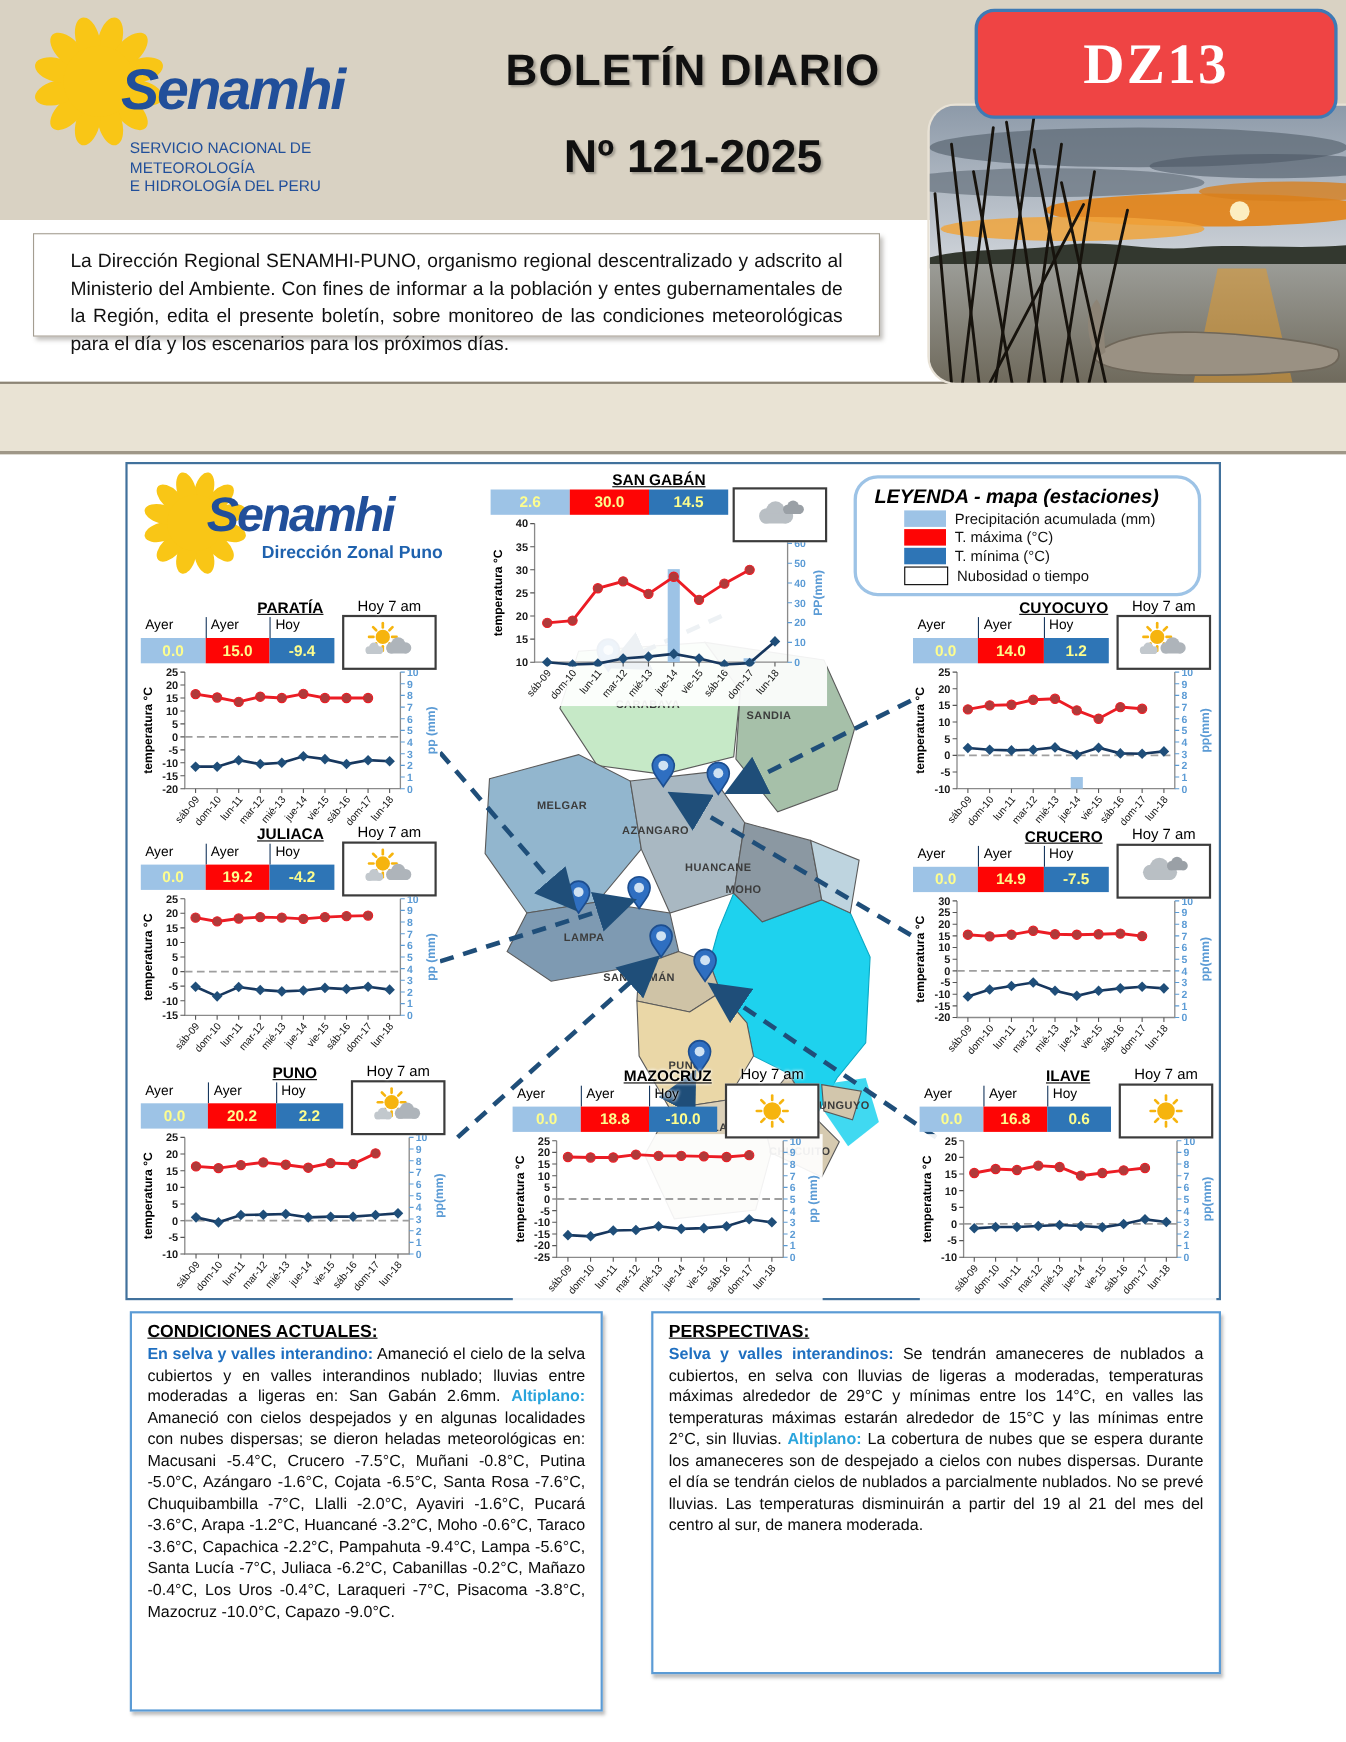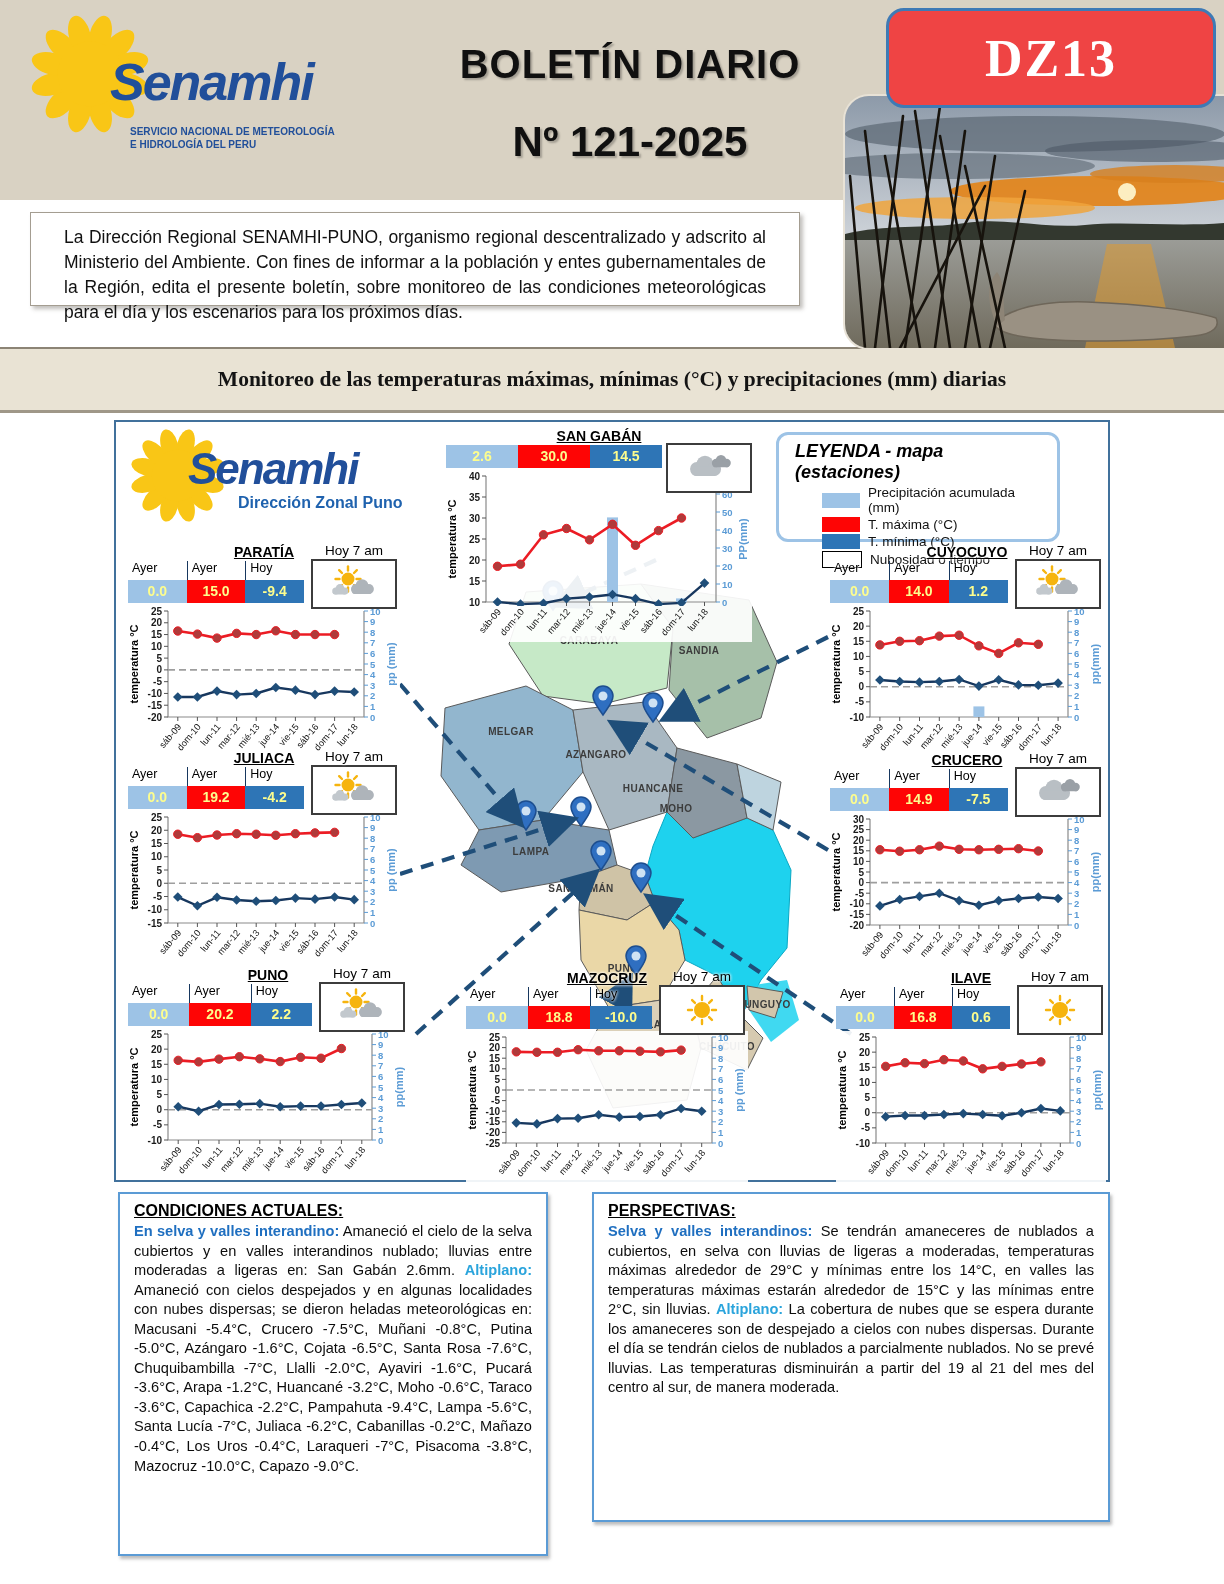--- a/index.html
+++ b/index.html
@@ -4,21 +4,21 @@
 <style>
   html,body{margin:0;padding:0;}
   body{font-family:"Liberation Sans",sans-serif;background:#fff;}
   .page{position:relative;width:1224px;height:1584px;background:#fff;overflow:hidden;}
 
   
   .hdr{position:absolute;left:0;top:0;width:1224px;height:200px;background:#d9d2c3;}
   .logo-top{position:absolute;left:30px;top:14px;width:350px;height:175px;}
   .logo-top .sun{position:absolute;left:0;top:0;}
   .logo-top .word{position:absolute;left:80px;top:38px;font-size:52px;font-weight:bold;font-style:italic;color:#214f9a;letter-spacing:-2px;}
-  .logo-top .sub{position:absolute;left:100px;top:112px;font-size:10px;font-weight:bold;color:#214f9a;line-height:1.25;}
+  .logo-top .sub{position:absolute;left:88px;top:112px;font-size:14px;font-weight:normal;color:#214f9a;line-height:1.25;}
   .doc-title{position:absolute;left:350px;top:42px;width:560px;text-align:center;font-size:40px;font-weight:800;color:#101010;letter-spacing:1px;text-shadow:2px 2px 2px rgba(0,0,0,.25);}
   .doc-number{position:absolute;left:350px;top:118px;width:560px;text-align:center;font-size:42px;font-weight:800;color:#101010;text-shadow:2px 2px 2px rgba(0,0,0,.25);}
   .badge{position:absolute;left:886px;top:8px;width:324px;height:94px;background:#ef4444;border:3px solid #3e7ab5;border-radius:18px;display:flex;align-items:center;justify-content:center;
          font-family:"Liberation Serif",serif;font-size:52px;font-weight:bold;color:#fff;letter-spacing:2px;z-index:3;}
   .photo{position:absolute;left:845px;top:96px;width:379px;height:252px;border-radius:24px 0 0 24px;overflow:hidden;z-index:2;box-shadow:0 0 0 2px #e8e2d6;}
 
   
   .intro{position:absolute;left:30px;top:212px;width:770px;height:94px;background:#fff;border:1.5px solid #a49d91;box-shadow:3px 3px 4px rgba(80,75,65,.35);
          padding:12px 33px;box-sizing:border-box;font-size:17.5px;line-height:1.42;text-align:justify;color:#111;}
 
@@ -26,21 +26,21 @@
   .strip{position:absolute;left:0;top:347px;width:1224px;height:66px;background:#e9e3d4;border-top:2px solid #8c8475;border-bottom:3px solid #9f9788;box-sizing:border-box;
          display:flex;flex-direction:column;align-items:center;justify-content:center;z-index:1;}
   .strip .l{font-family:"Liberation Serif",serif;font-weight:bold;font-size:21.5px;color:#141414;line-height:1.25;}
 
   
   .panel{position:absolute;left:114px;top:420px;width:996px;height:762px;border:2px solid #41719c;background:#fff;box-sizing:border-box;}
   .logo-panel{position:absolute;left:14px;top:6px;width:300px;height:106px;z-index:2;}
   .logo-panel .word{position:absolute;left:58px;top:16px;font-size:44px;font-weight:bold;font-style:italic;color:#214f9a;letter-spacing:-2px;}
   .logo-panel .sub{position:absolute;left:108px;top:66px;font-size:16px;font-weight:bold;color:#1f62ae;}
 
-  .legend{position:absolute;left:660px;top:10px;width:284px;height:110px;border:3px solid #9dc3e6;border-radius:12px;background:#fff;z-index:2;padding:6px 12px 4px 16px;box-sizing:border-box;}
+  .legend{position:absolute;left:660px;top:10px;width:316px;height:110px;border:3px solid #9dc3e6;border-radius:22px;background:#fff;z-index:2;padding:6px 12px 4px 16px;box-sizing:border-box;}
   .legend .ttl{font-size:18px;font-weight:800;font-style:italic;color:#000;margin-bottom:2px;}
   .legend .it{display:flex;align-items:center;margin:2px 0;padding-left:27px;}
   .legend .sw{width:38px;height:15px;margin-right:8px;flex:0 0 auto;}
   .legend .lb{font-size:13.5px;color:#111;}
 
   .map-wrap{position:absolute;left:315px;top:158px;width:400px;height:540px;z-index:0;}
   .overlay{position:absolute;left:0;top:0;width:992px;height:758px;z-index:1;pointer-events:none;}
 
   .station{position:absolute;z-index:2;}
   .st-title{text-align:center;font-size:14px;font-weight:800;color:#000;text-decoration:underline;text-shadow:0 0 3px #fff,0 0 3px #fff;margin-bottom:1px;}
@@ -142,21 +142,20 @@
             <line x1="20" y1="252" x2="5" y2="80"></line>
             <line x1="145" y1="252" x2="180" y2="95"></line>
             <line x1="160" y1="252" x2="120" y2="70"></line>
           </g>
         </svg></div>
   </div>
 
   <div class="intro">La Dirección Regional SENAMHI-PUNO, organismo regional descentralizado y adscrito al Ministerio del Ambiente. Con fines de informar a la población y entes gubernamentales de la Región, edita el presente boletín, sobre monitoreo de las condiciones meteorológicas para el día y los escenarios para los próximos días.</div>
 
   <div class="strip">
-    <div class="l">Monitoreo de las temperaturas máximas, mínimas (°C) y precipitaciones (mm) diarias</div>
   </div>
 
   <div class="panel">
     <div class="map-wrap"><svg width="400" height="540" viewBox="0 0 400 540">
           <path d="M236,232 L262,258 L316,238 L342,250 L360,290 L356,368 L330,400 L310,436 L286,396 L254,380 L248,350 L224,322 L214,295 L222,266 Z" fill="#1ed2ee" stroke="#0aa8c4" stroke-width="1"></path>
           <path d="M316,406 L356,400 L368,440 L340,462 L318,430 Z" fill="#1ed2ee" opacity="0.85"></path>
           <path d="M95,12 L210,4 L242,48 L236,108 L172,124 L112,116 L78,64 Z" fill="#c6e9c7" stroke="#5a5a5a" stroke-width="1"></path>
           <path d="M210,4 L318,20 L346,82 L330,138 L276,158 L238,110 L242,48 Z" fill="#a6c0a9" stroke="#5a5a5a" stroke-width="1"></path>
           <path d="M14,128 L95,106 L142,130 L152,192 L112,240 L48,250 L10,196 Z" fill="#92b6ce" stroke="#5a5a5a" stroke-width="1"></path>
           <path d="M142,130 L214,122 L246,168 L236,232 L178,250 L152,192 Z" fill="#a9b8c2" stroke="#5a5a5a" stroke-width="1"></path>

